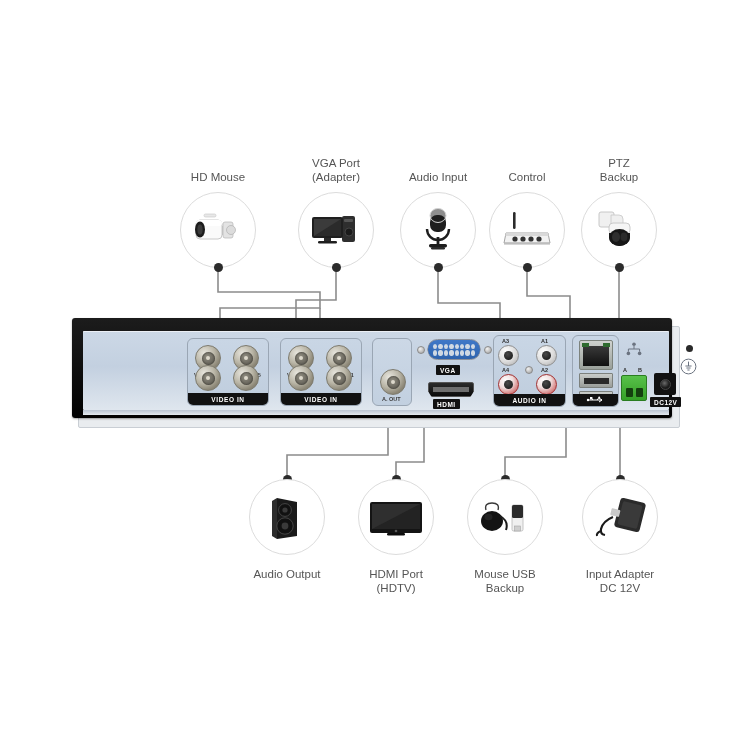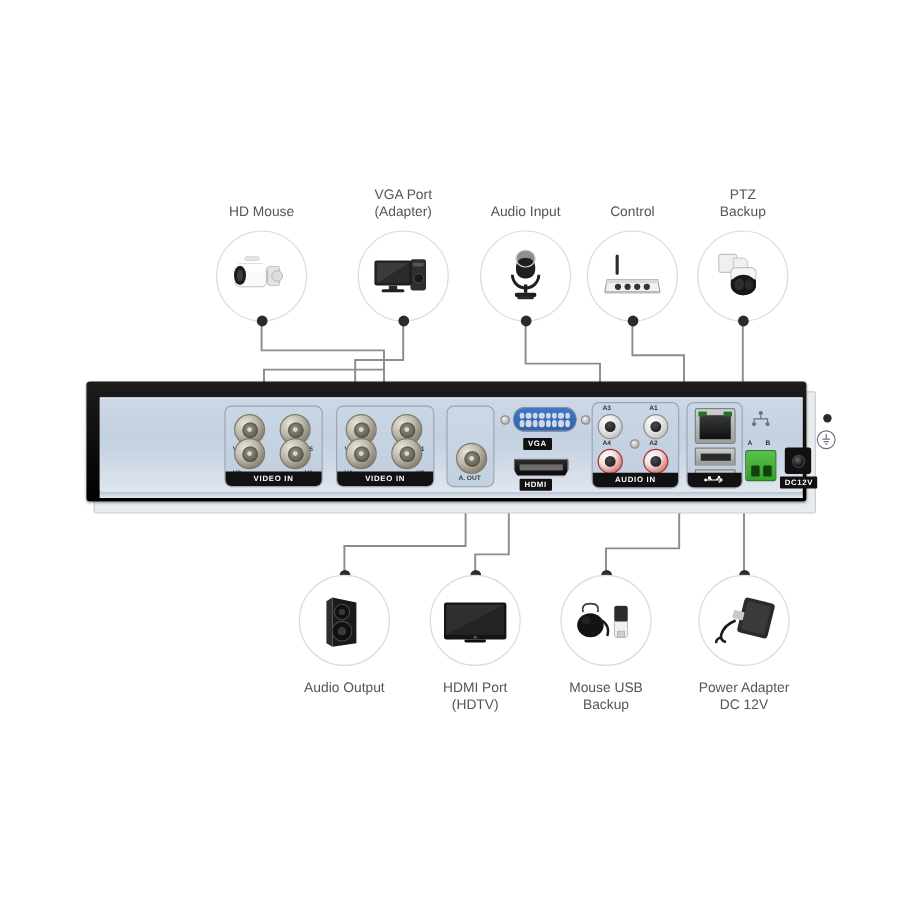--- a/index.html
+++ b/index.html
@@ -432,17 +432,17 @@
     <div class="dot"></div>
     <div class="bubble">
       <svg width="58" height="44" viewBox="0 0 58 44">
         <rect x="26" y="5" width="26" height="30" rx="3" transform="rotate(14 39 20)" fill="#2a2a2a"></rect>
         <rect x="29" y="8" width="20" height="24" rx="2" transform="rotate(14 39 20)" fill="#3a3a3a"></rect>
         <rect x="20" y="14" width="9" height="7" rx="1" transform="rotate(14 24 17)" fill="#c9c9c9"></rect>
         <path d="M22 22 q-10 4 -12 12 q-1 5 4 6" stroke="#1a1a1a" stroke-width="2.2" fill="none"></path>
         <path d="M10 36 q-5 2 -4 5" stroke="#1a1a1a" stroke-width="2" fill="none"></path>
       </svg>
     </div>
-    <div class="cap">Power Adapter
+    <div class="cap">Input Adapter
 DC 12V</div>
   </div>
 
 </div>
 
 </body></html>

